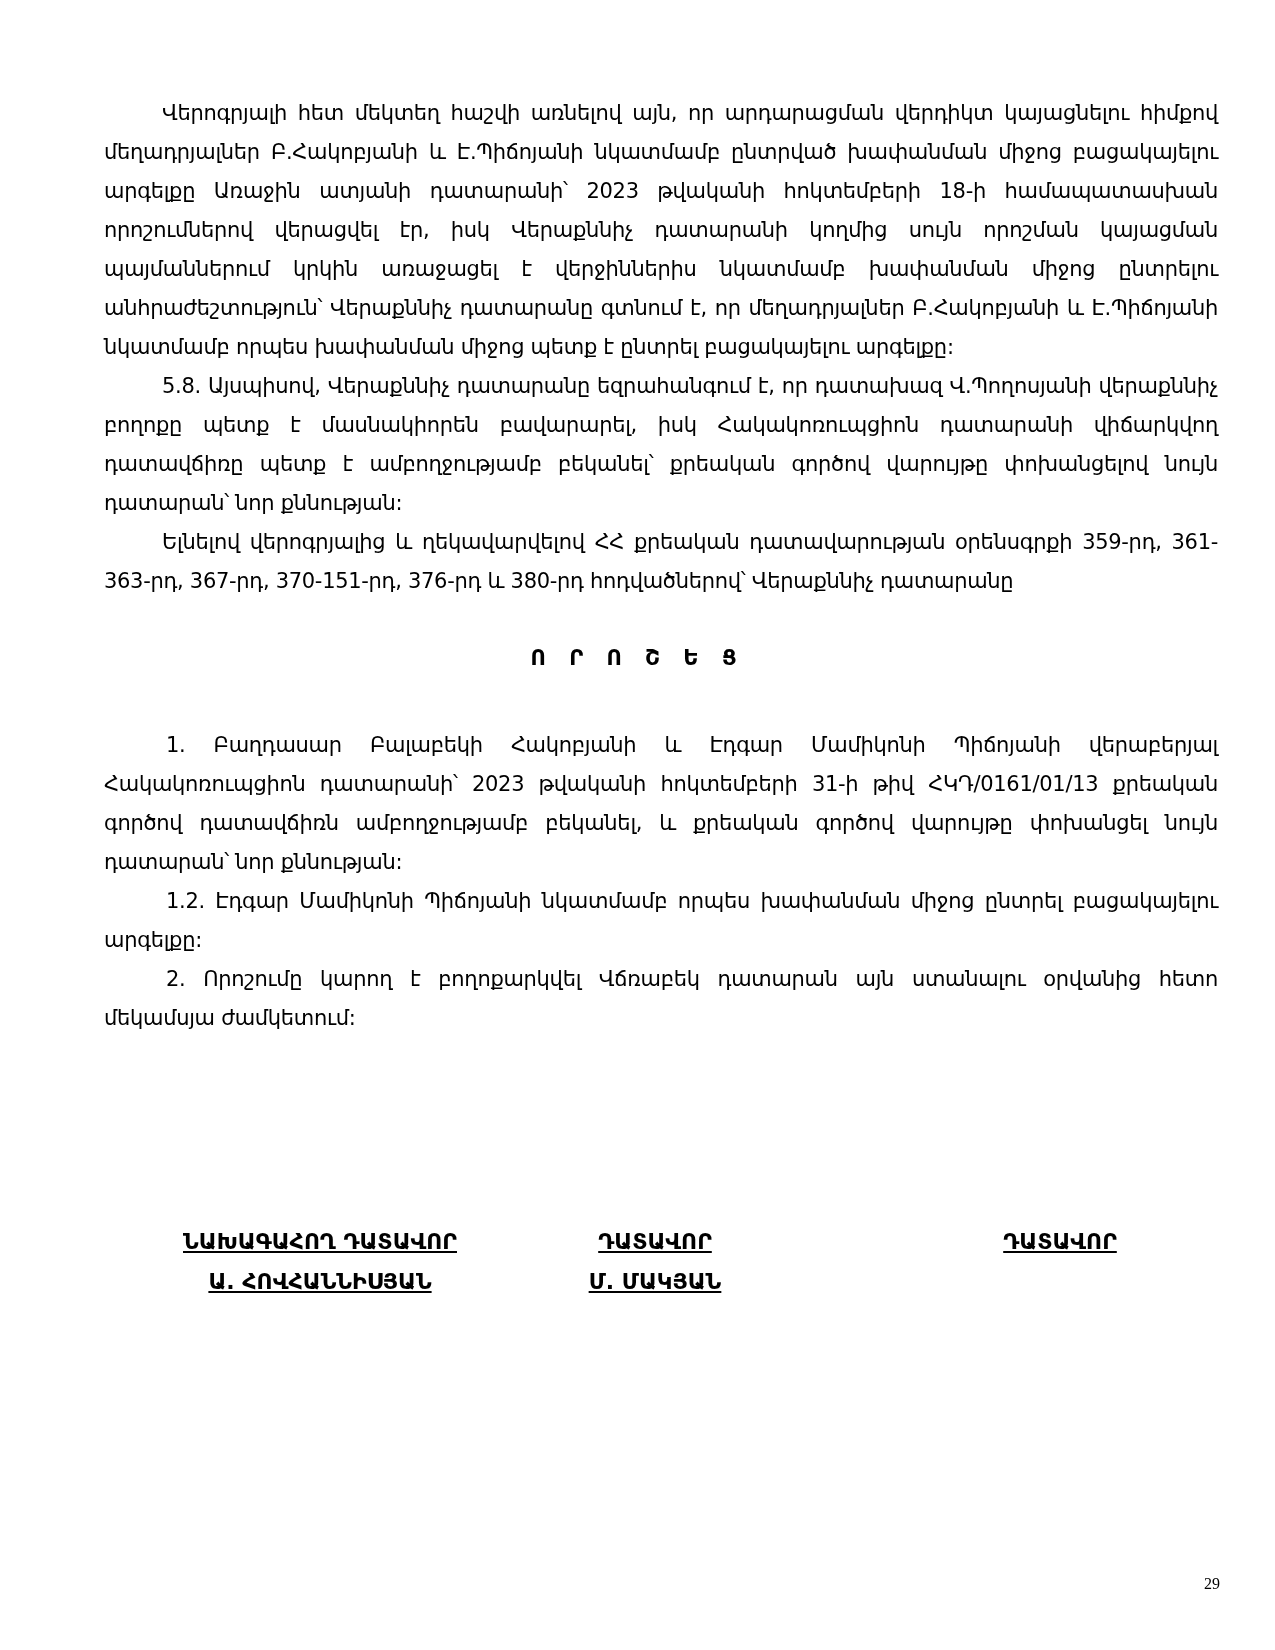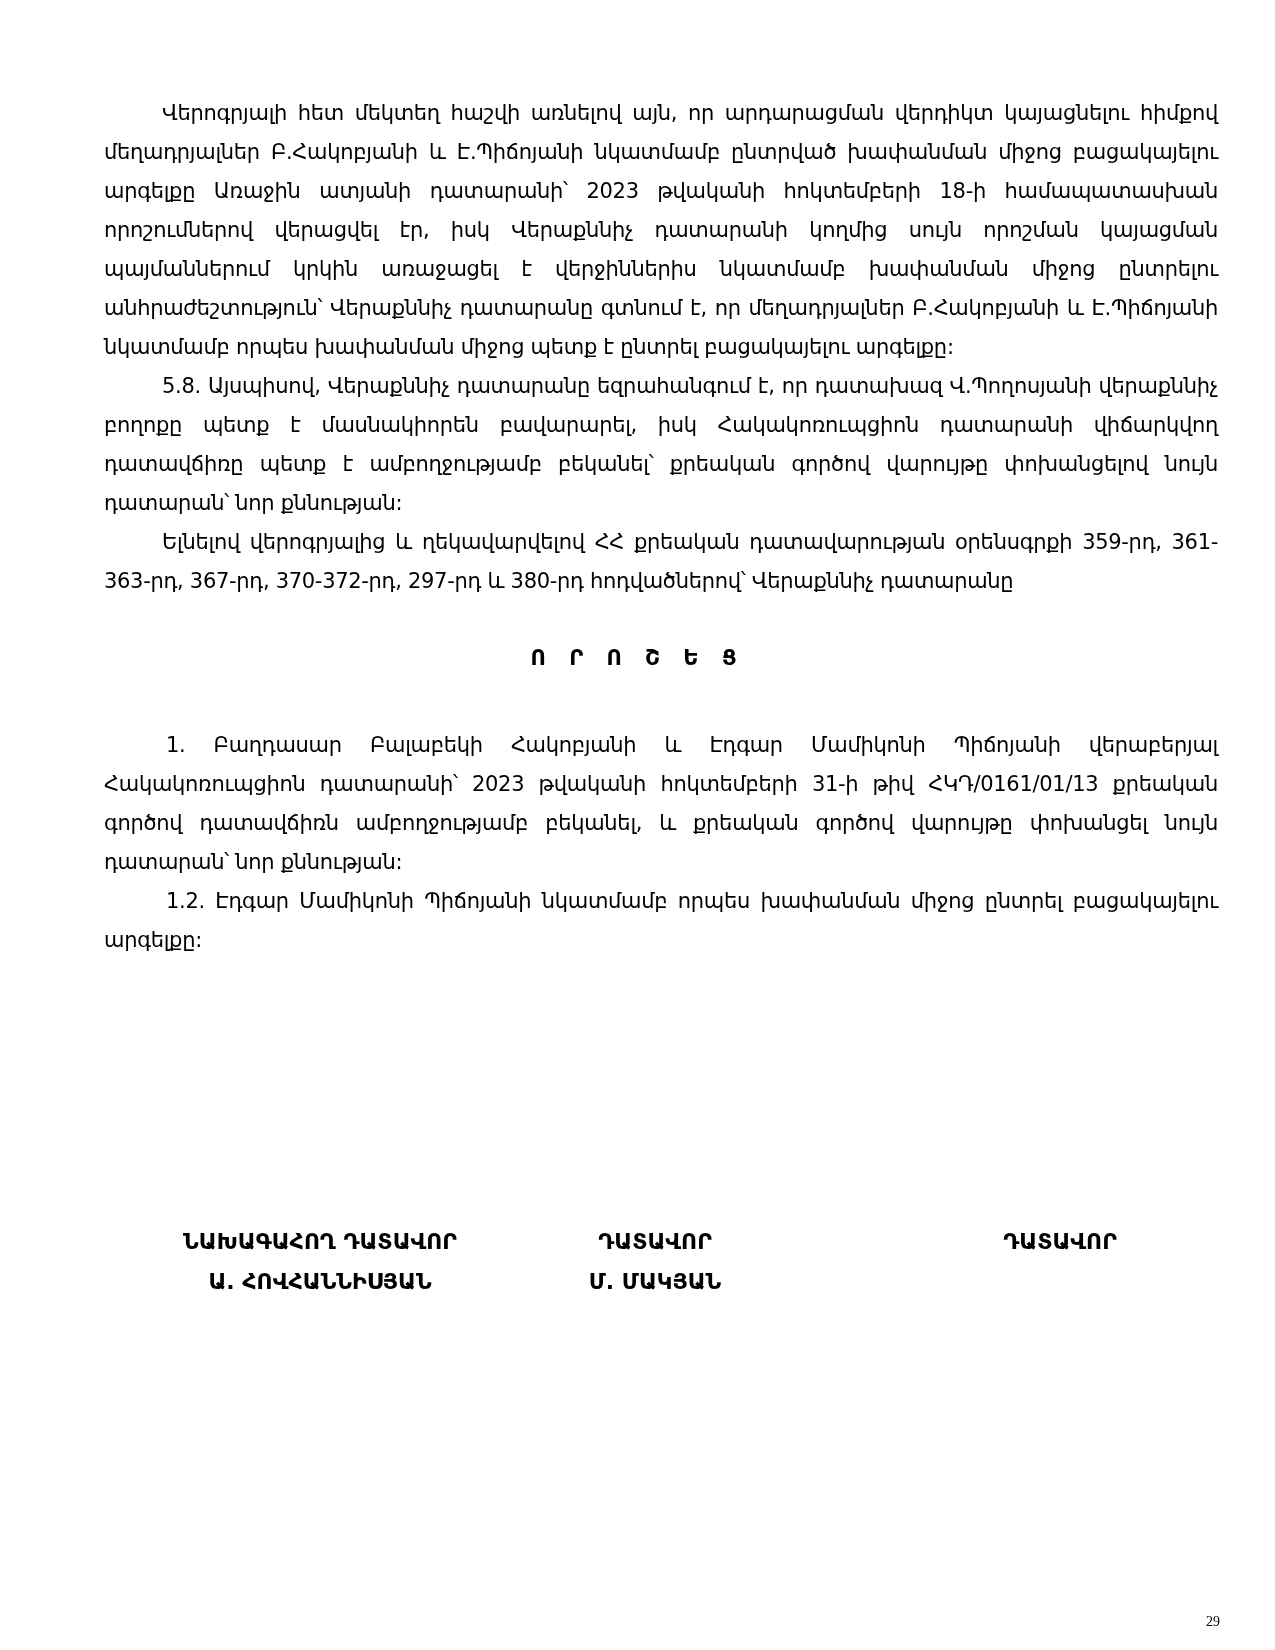--- a/index.html
+++ b/index.html
@@ -17,45 +17,46 @@
     font-family: "DejaVu Sans", sans-serif; font-weight: bold; font-size: 21px;
     letter-spacing: 8px; line-height: 36px;
   }
   #resolution-block { top: 726px; }
   #resolution-block p { text-indent: 62px; }
   .sig {
     position: absolute; top: 1222px; width: 1275px; height: 90px;
     font-family: "DejaVu Sans", sans-serif; font-weight: bold; font-size: 22px; line-height: 40px;
   }
   .sig-col { position: absolute; top: 0; text-align: center; }
-  .sig-col div { white-space: nowrap; }
+  .sig-col div { white-space: nowrap; text-decoration: underline; }
   #sig-1 { left: 160px; width: 320px; }
   #sig-2 { left: 555px; width: 200px; }
   #sig-3 { left: 935px; width: 250px; }
   .page-number {
     position: absolute; left: 1180px; top: 1575px; width: 40px; text-align: right;
-    font-family: "Liberation Serif", serif; font-size: 14px; margin-top: 39px;
+    font-family: "Liberation Serif", serif; font-size: 16px;
   }
 </style>
 </head>
 <body>
 
 <div class="page">
 
   <div class="body-text" id="top-block">
     <p>Վերոգրյալի հետ մեկտեղ հաշվի առնելով այն, որ արդարացման վերդիկտ կայացնելու հիմքով մեղադրյալներ Բ.Հակոբյանի և Է.Պիճոյանի նկատմամբ ընտրված խափանման միջոց բացակայելու արգելքը Առաջին ատյանի դատարանի՝ 2023 թվականի հոկտեմբերի 18-ի համապատասխան որոշումներով վերացվել էր, իսկ Վերաքննիչ դատարանի կողմից սույն որոշման կայացման պայմաններում կրկին առաջացել է վերջիններիս նկատմամբ խափանման միջոց ընտրելու անհրաժեշտություն՝ Վերաքննիչ դատարանը գտնում է, որ մեղադրյալներ Բ.Հակոբյանի և Է.Պիճոյանի նկատմամբ որպես խափանման միջոց պետք է ընտրել բացակայելու արգելքը:</p>
     <p>5.8. Այսպիսով, Վերաքննիչ դատարանը եզրահանգում է, որ դատախազ Վ.Պողոսյանի վերաքննիչ բողոքը պետք է մասնակիորեն բավարարել, իսկ Հակակոռուպցիոն դատարանի վիճարկվող դատավճիռը պետք է ամբողջությամբ բեկանել՝ քրեական գործով վարույթը փոխանցելով նույն դատարան՝ նոր քննության:</p>
-    <p>Ելնելով վերոգրյալից և ղեկավարվելով ՀՀ քրեական դատավարության օրենսգրքի 359-րդ, 361-363-րդ, 367-րդ, 370-372-րդ, 297-րդ և 380-րդ հոդվածներով՝ Վերաքննիչ դատարանը</p>
+    <p>Ելնելով վերոգրյալից և ղեկավարվելով ՀՀ քրեական դատավարության օրենսգրքի 359-րդ, 361-363-րդ, 367-րդ, 370-151-րդ, 376-րդ և 380-րդ հոդվածներով՝ Վերաքննիչ դատարանը</p>
   </div>
 
   <div class="heading">Ո Ր Ո Շ Ե Ց</div>
 
   <div class="body-text" id="resolution-block">
     <p>1. Բաղդասար Բալաբեկի Հակոբյանի և Էդգար Մամիկոնի Պիճոյանի վերաբերյալ Հակակոռուպցիոն դատարանի՝ 2023 թվականի հոկտեմբերի 31-ի թիվ ՀԿԴ/0161/01/13 քրեական գործով դատավճիռն ամբողջությամբ բեկանել, և քրեական գործով վարույթը փոխանցել նույն դատարան՝ նոր քննության:</p>
     <p>1.2. Էդգար Մամիկոնի Պիճոյանի նկատմամբ որպես խափանման միջոց ընտրել բացակայելու արգելքը:</p>
+    <p>2. Որոշումը կարող է բողոքարկվել Վճռաբեկ դատարան այն ստանալու օրվանից հետո մեկամսյա ժամկետում:</p>
   </div>
 
   <div class="sig">
     <div class="sig-col" id="sig-1">
       <div>ՆԱԽԱԳԱՀՈՂ ԴԱՏԱՎՈՐ</div>
       <div>Ա. ՀՈՎՀԱՆՆԻՍՅԱՆ</div>
     </div>
     <div class="sig-col" id="sig-2">
       <div>ԴԱՏԱՎՈՐ</div>
       <div>Մ. ՄԱԿՅԱՆ</div>

